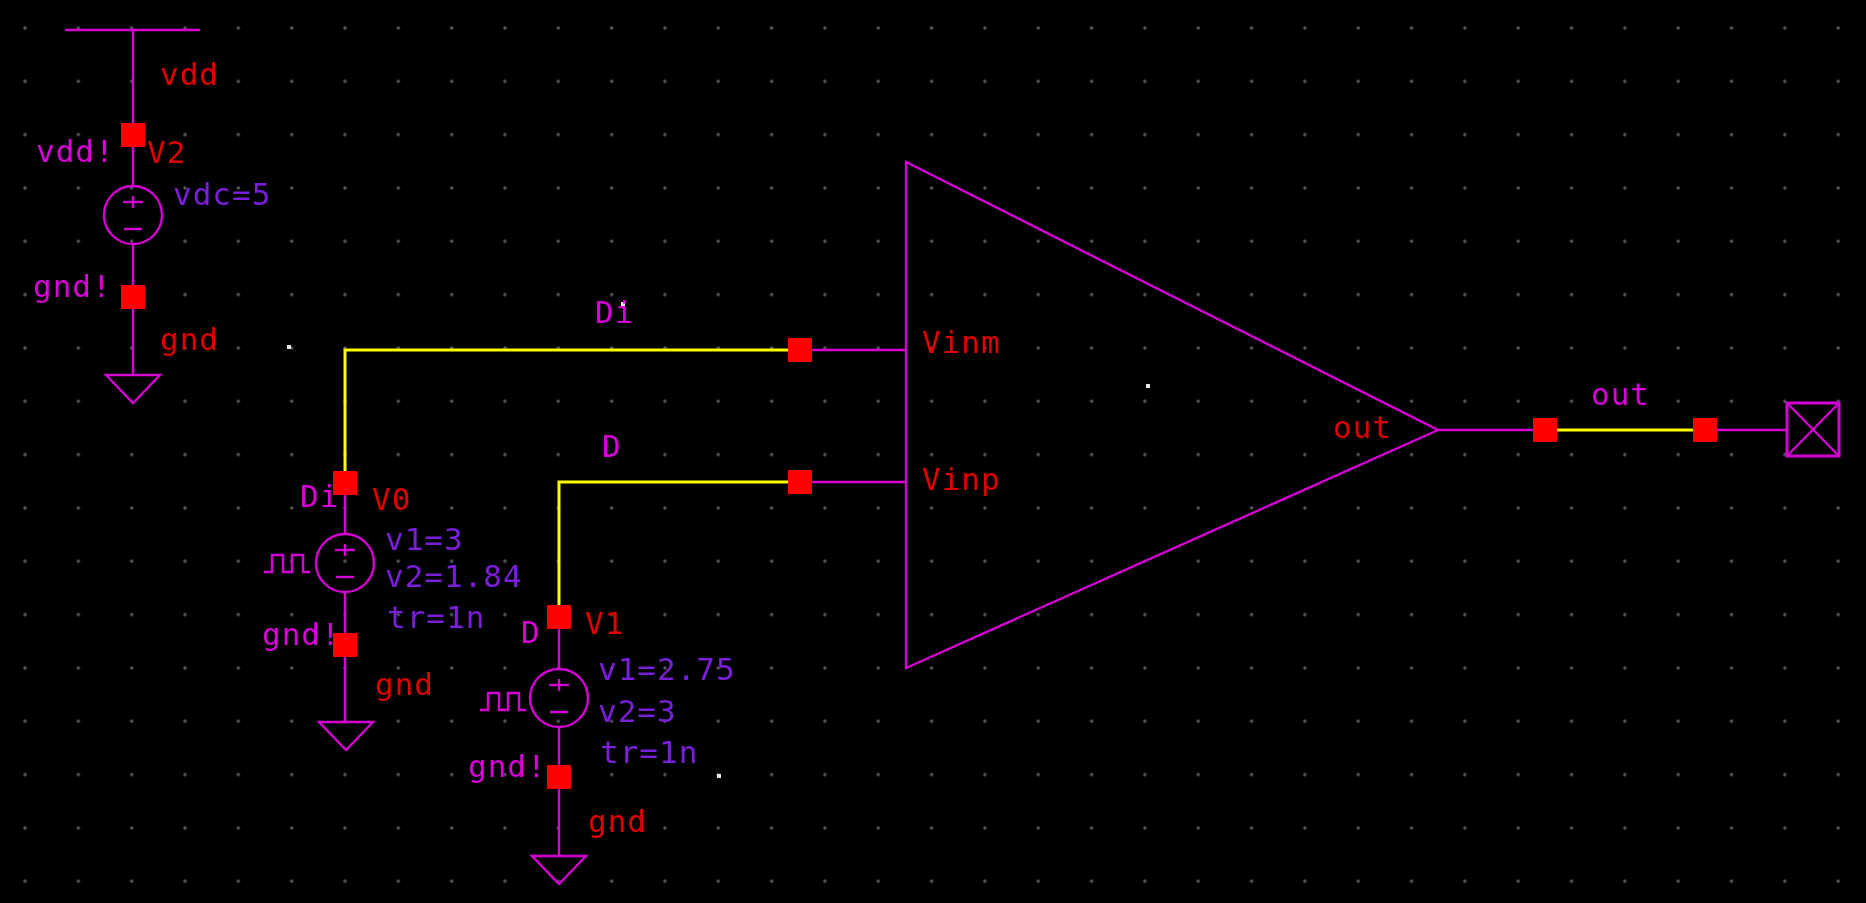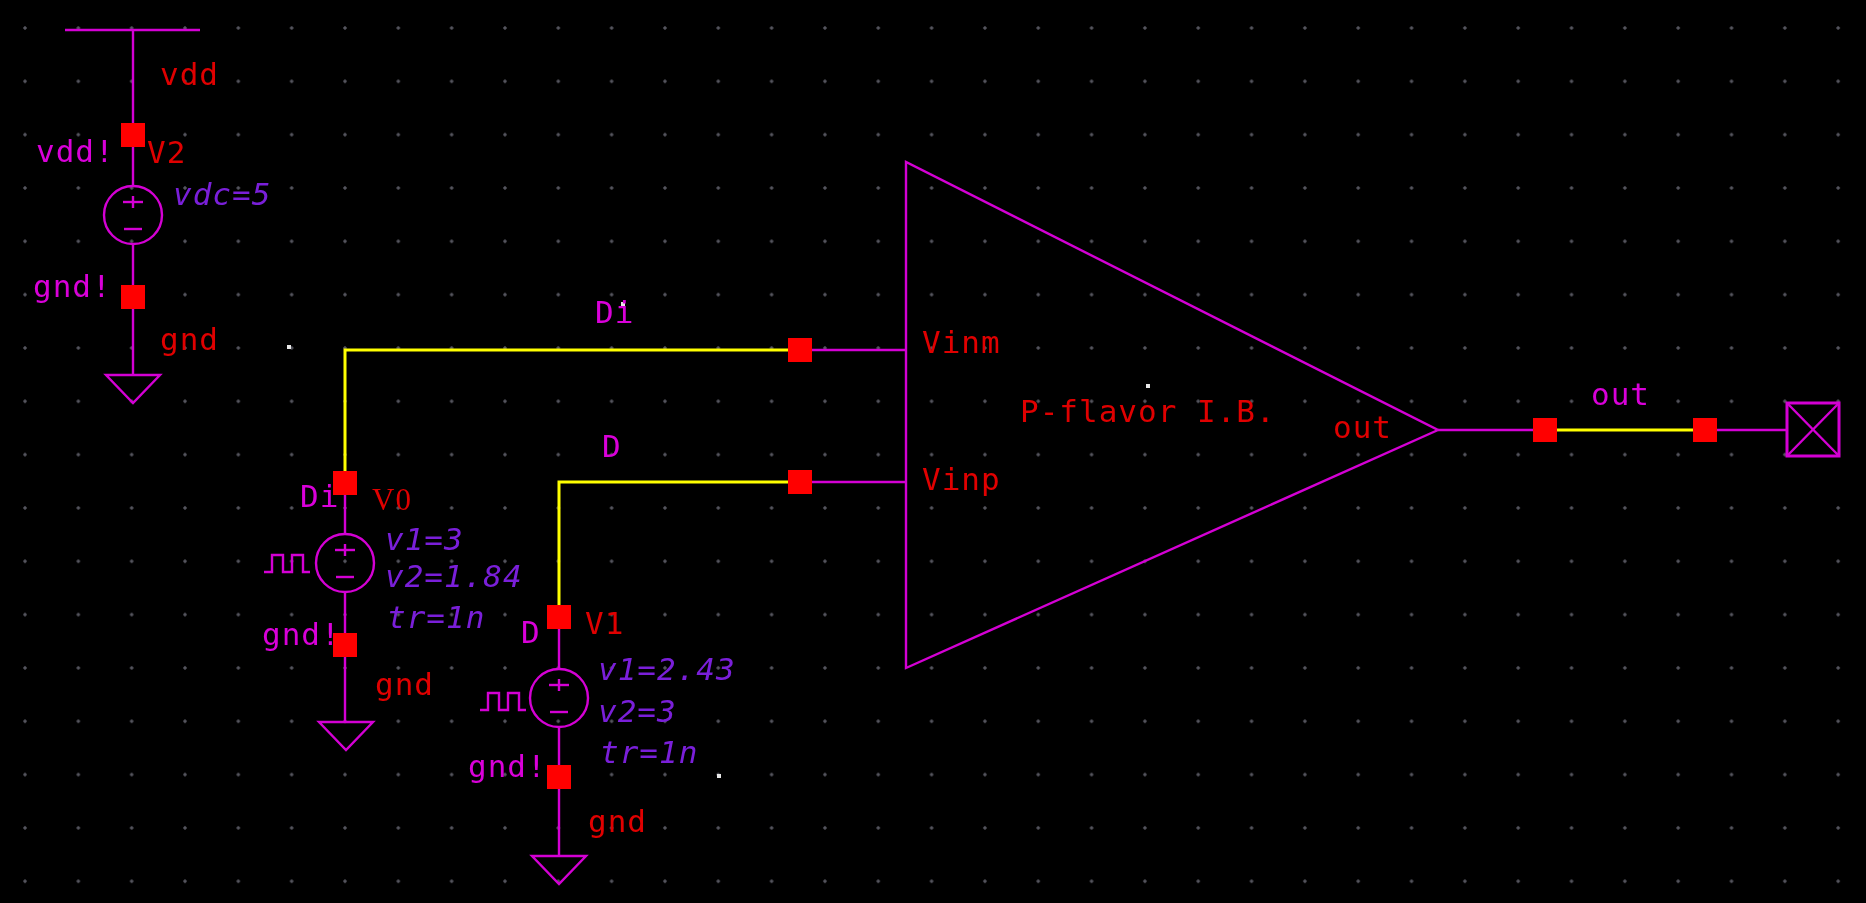--- a/index.html
+++ b/index.html
@@ -16,21 +16,21 @@
   svg.layer{position:absolute;left:0;top:0;}
   .lbl{
     position:absolute;
     font-size:31px;line-height:31px;
     letter-spacing:1px;
     white-space:pre;
     font-family:"DejaVu Sans Mono",monospace;
   }
   .red{color:#e00000;}
   .mag{color:#d900d9;}
-  .vio{color:#7a1fd9;font-style:italic;}
+  .vio{color:#7a1fd9;}
   .pin{position:absolute;width:24px;height:24px;background:#ff0000;}
   .majordot{position:absolute;width:4px;height:4px;background:#e8e8e8;}
   .wire{fill:none;stroke:#d400d4;stroke-width:2.4;}
   .wiresel{fill:none;stroke:#ffff00;stroke-width:3;}
   .sym{fill:none;stroke:#d400d4;stroke-width:2.4;}
 </style>
 </head>
 <body>
 
 <div id="canvas">
@@ -108,35 +108,34 @@
   <div class="lbl mag" style="left:36px;top:136px;text-align:center;">vdd!</div>
   <div class="lbl red" style="left:147px;top:137px;text-align:right;">V2</div>
   <div class="lbl vio" style="left:173px;top:179px;">vdc=5</div>
   <div class="lbl mag" style="left:33px;top:271px;">gnd!</div>
   <div class="lbl red" style="left:160px;top:324px;">gnd</div>
 
   <div class="lbl mag" style="left:595px;top:297px;">Di</div>
   <div class="lbl mag" style="left:602px;top:431px;">D</div>
 
   <div class="lbl mag" style="left:300px;top:481px;">Di</div>
-  <div class="lbl red" style="left:372px;top:484px;font-family:Liberation Serif, serif;">V0</div>
+  <div class="lbl red" style="left:372px;top:484px;">V0</div>
   <div class="lbl vio" style="left:385px;top:524px;text-align:center;">v1=3</div>
   <div class="lbl vio" style="left:385px;top:561px;">v2=1.84</div>
   <div class="lbl vio" style="left:387px;top:602px;">tr=1n</div>
   <div class="lbl mag" style="left:262px;top:619px;">gnd!</div>
   <div class="lbl red" style="left:375px;top:669px;">gnd</div>
 
   <div class="lbl mag" style="left:521px;top:617px;">D</div>
   <div class="lbl red" style="left:585px;top:608px;">V1</div>
-  <div class="lbl vio" style="left:598px;top:654px;">v1=2.43</div>
+  <div class="lbl vio" style="left:598px;top:654px;">v1=2.75</div>
   <div class="lbl vio" style="left:598px;top:696px;">v2=3</div>
   <div class="lbl vio" style="left:600px;top:737px;">tr=1n</div>
   <div class="lbl mag" style="left:468px;top:751px;">gnd!</div>
   <div class="lbl red" style="left:588px;top:806px;">gnd</div>
 
   <div class="lbl red" style="left:922px;top:327px;">Vinm</div>
   <div class="lbl red" style="left:922px;top:464px;">Vinp</div>
-  <div class="lbl red" style="left:1020px;top:396px;">P-flavor I.B.</div>
   <div class="lbl red" style="left:1333px;top:412px;">out</div>
 
   <div class="lbl mag" style="left:1591px;top:379px;">out</div>
 
 </div>
 
 </body></html>

